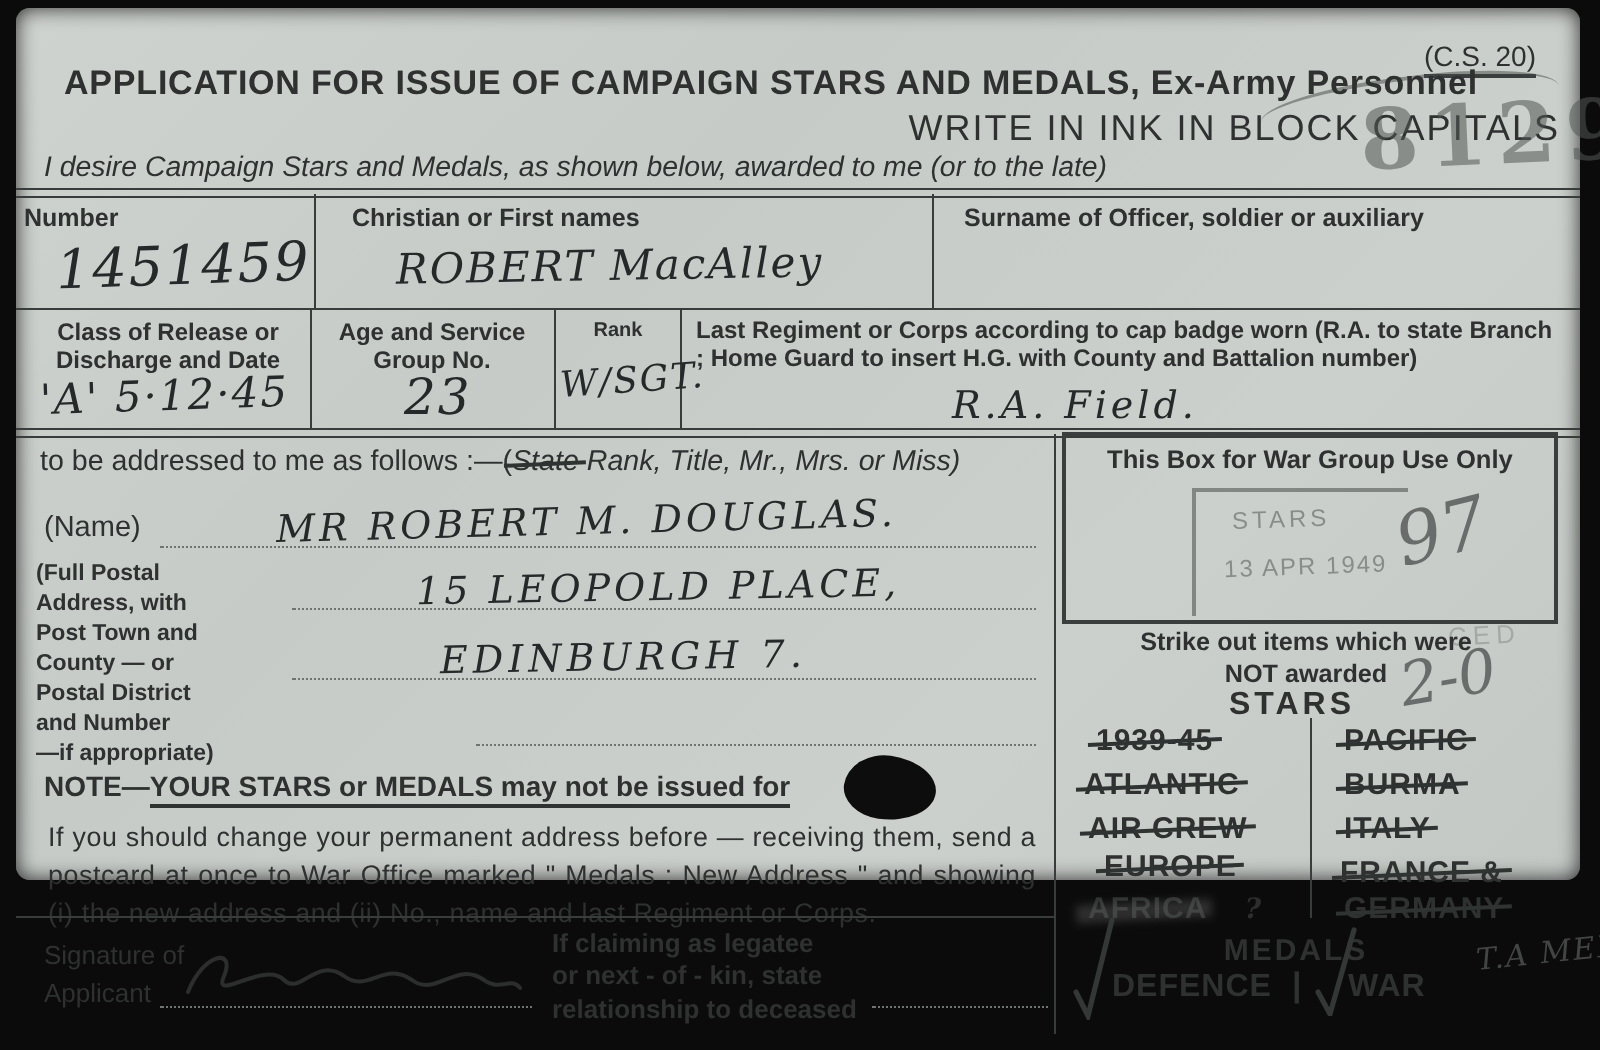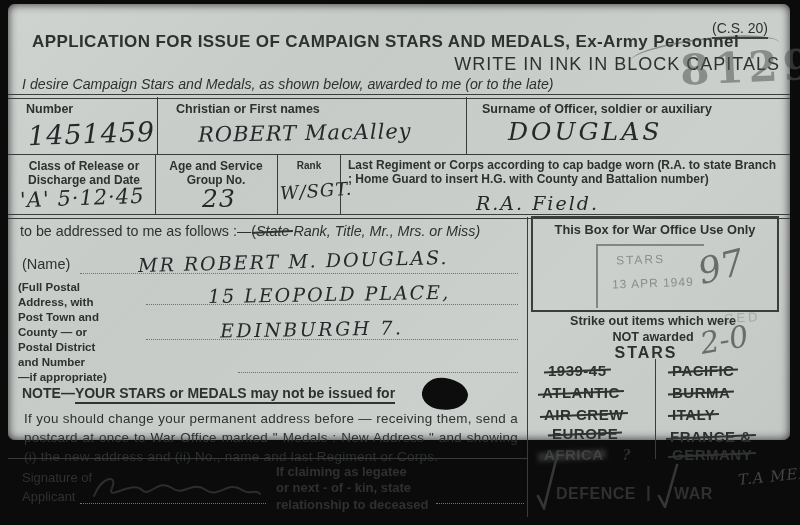--- a/index.html
+++ b/index.html
@@ -64,28 +64,27 @@
   <div class="abs hw stamp-gray" style="left:672px;top:38px;font-size:42px;font-weight:bold;font-style:normal;letter-spacing:5px;transform:rotate(-2.5deg);">81292</div>
 
   <div class="abs print" style="left:14px;top:72px;font-size:14.2px;white-space:nowrap;font-style:italic;">I desire Campaign Stars and Medals, as shown below, awarded to me  (or to the late)</div>
 
   <div class="abs dblrule" style="left:0;top:90px;width:782px;"></div>
 
   <div class="abs vline" style="left:149px;top:93px;height:57px;"></div>
   <div class="abs vline" style="left:458px;top:93px;height:57px;"></div>
   <div class="abs rule" style="left:0;top:150px;width:782px;"></div>
 
-  <div class="abs print bold" style="left:18px;top:98px;font-size:12.5px;">Number</div>
+  <div class="abs print bold" style="left:4px;top:98px;font-size:12.5px;">Number</div>
   <div class="abs hw" style="left:20px;top:114px;font-size:27px;transform:rotate(-2deg);">1451459</div>
 
   <div class="abs print bold" style="left:168px;top:98px;font-size:12.5px;">Christian or First names</div>
   <div class="abs hw" style="left:190px;top:117px;font-size:21px;transform:rotate(-1deg);">ROBERT MacAlley</div>
 
   <div class="abs print bold" style="left:474px;top:98px;font-size:12.5px;">Surname of Officer, soldier or auxiliary</div>
-  <div class="abs hw" style="left:500px;top:113px;font-size:25px;letter-spacing:3px;">DOUGLAS</div>
 
   <div class="abs vline" style="left:147px;top:151px;height:59px;"></div>
   <div class="abs vline" style="left:269px;top:151px;height:59px;"></div>
   <div class="abs vline" style="left:332px;top:151px;height:59px;"></div>
   <div class="abs dblrule" style="left:0;top:210px;width:782px;"></div>
 
   <div class="abs print bold preline" style="left:10px;top:156px;width:132px;font-size:12px;text-align:center;line-height:1.15;">Class of Release or
 Discharge and Date</div>
   <div class="abs hw" style="left:12px;top:182px;font-size:21px;transform:rotate(-2deg);">'A' 5·12·45</div>
 
@@ -140,21 +139,21 @@
   <svg class="abs" style="left:80px;top:462px;" width="176" height="42" viewBox="0 0 176 42">
     <path d="M6,30 C14,10 30,8 24,22 C18,36 44,14 54,24 C62,32 70,12 84,22 C96,31 104,14 118,24 C130,33 140,14 154,24 C162,30 168,22 172,28" fill="none" stroke="#2b2e2d" stroke-width="2" stroke-linecap="round"></path>
   </svg>
 
   <div class="abs print bold preline" style="left:268px;top:460px;width:178px;font-size:13px;line-height:1.25;">If claiming as legatee
 or next - of - kin, state
 relationship to deceased</div>
   <div class="abs dotted" style="left:428px;top:499px;width:88px;"></div>
 
   <div class="abs wobox" style="left:523px;top:212px;width:244px;height:92px;">
-    <div class="print bold" style="text-align:center;font-size:12.8px;margin-top:4px;">This Box for War Office Use Only</div>
+    <div class="print bold" style="text-align:center;font-size:12.8px;margin-top:4px;">This Box for War Group Use Only</div>
   </div>
   <div class="abs" style="left:588px;top:240px;width:106px;height:62px;border-left:2.4px solid rgba(70,74,71,.55);border-top:2.4px solid rgba(70,74,71,.55);">
     <div class="print stamp-gray" style="margin:6px 0 0 18px;font-size:12px;letter-spacing:2px;transform:rotate(-2deg);">STARS</div>
     <div class="print stamp-gray" style="margin:10px 0 0 14px;font-size:12px;letter-spacing:1px;transform:rotate(-2deg);white-space:nowrap;">13 APR 1949</div>
   </div>
   <div class="abs pencil" style="left:690px;top:242px;font-size:36px;transform:rotate(-14deg);">97</div>
 
   <div class="abs print bold preline" style="left:523px;top:310px;width:244px;text-align:center;font-size:12.6px;line-height:1.25;">Strike out items which were
 NOT awarded</div>
   <div class="abs print" style="left:716px;top:306px;font-size:13px;letter-spacing:3px;opacity:.22;transform:rotate(-3deg);">CED</div>
@@ -172,20 +171,21 @@
     <span class="smudge">AFRICA</span>
     <span class="pencil" style="font-size:14px;margin-left:14px;opacity:.6;">?</span>
   </div>
 
   <div class="abs star-item" style="left:664px;top:358px;"><span class="struck">PACIFIC</span></div>
   <div class="abs star-item" style="left:664px;top:380px;"><span class="struck">BURMA</span></div>
   <div class="abs star-item" style="left:664px;top:402px;"><span class="struck">ITALY</span></div>
   <div class="abs star-item" style="left:662px;top:424px;"><span class="struck">FRANCE &amp;</span></div>
   <div class="abs star-item" style="left:664px;top:442px;"><span class="struck">GERMANY</span></div>
 
+  <div class="abs print bold" style="left:560px;top:463px;width:160px;text-align:center;font-size:15px;letter-spacing:1.5px;">MEDALS</div>
 
   <svg class="abs tick" style="left:526px;top:452px;" width="26" height="54" viewBox="0 0 26 54">
     <path d="M4,40 L10,52 L22,4" fill="none" stroke="#33,37,35" stroke-width="2.6"></path>
     <path d="M4,40 L10,52 L22,4" fill="none" stroke="#333735" stroke-width="2.6" stroke-linecap="round"></path>
   </svg>
   <div class="abs star-item" style="left:548px;top:481px;font-size:16px;">DEFENCE</div>
 
   <div class="abs print bold" style="left:638px;top:479px;font-size:17px;">|</div>
 
   <svg class="abs tick" style="left:648px;top:458px;" width="24" height="46" viewBox="0 0 24 46">

